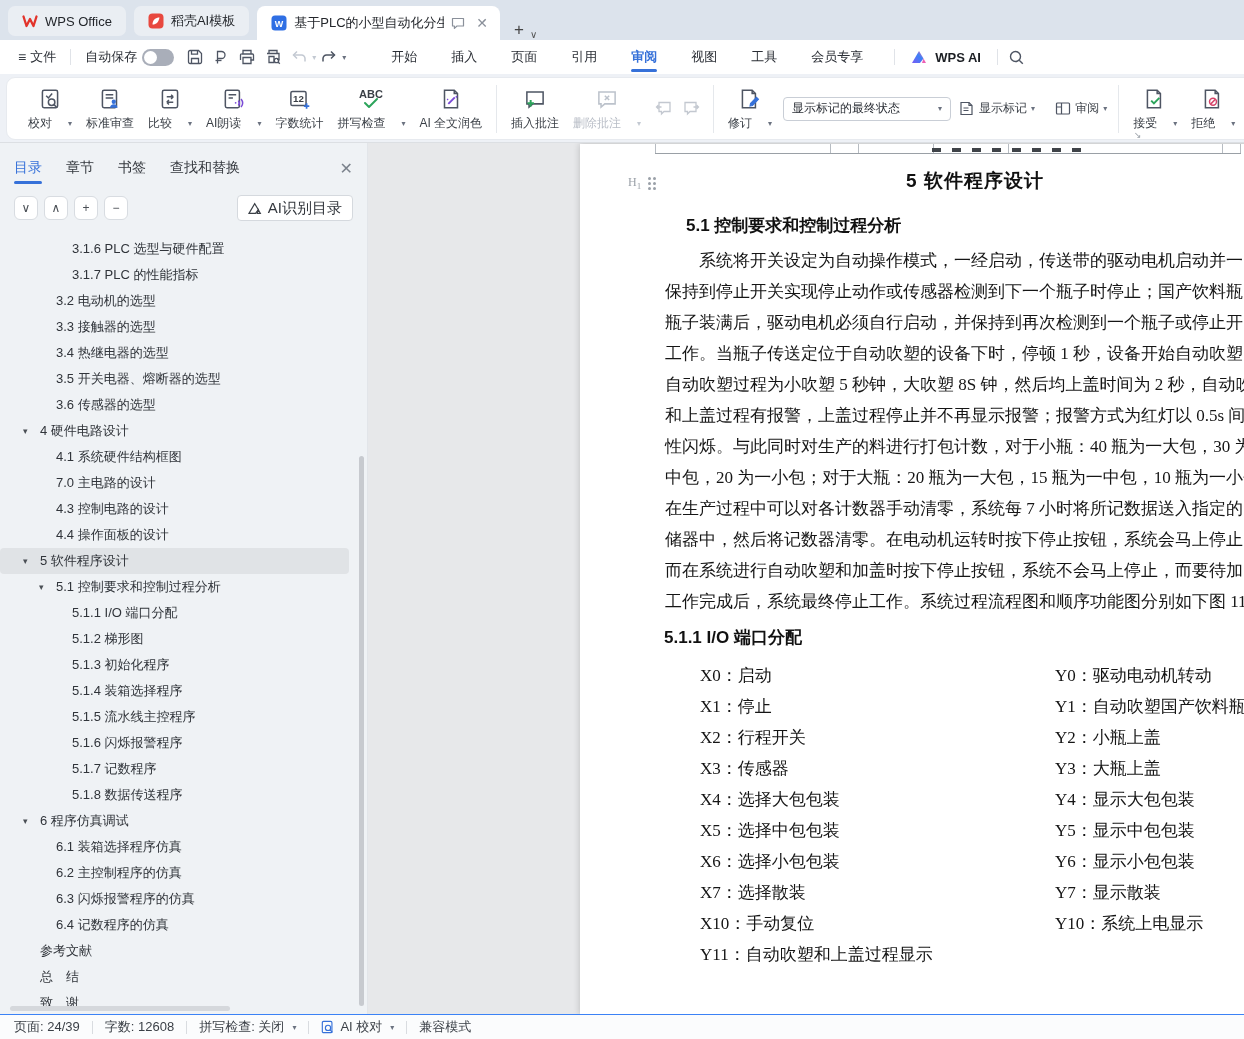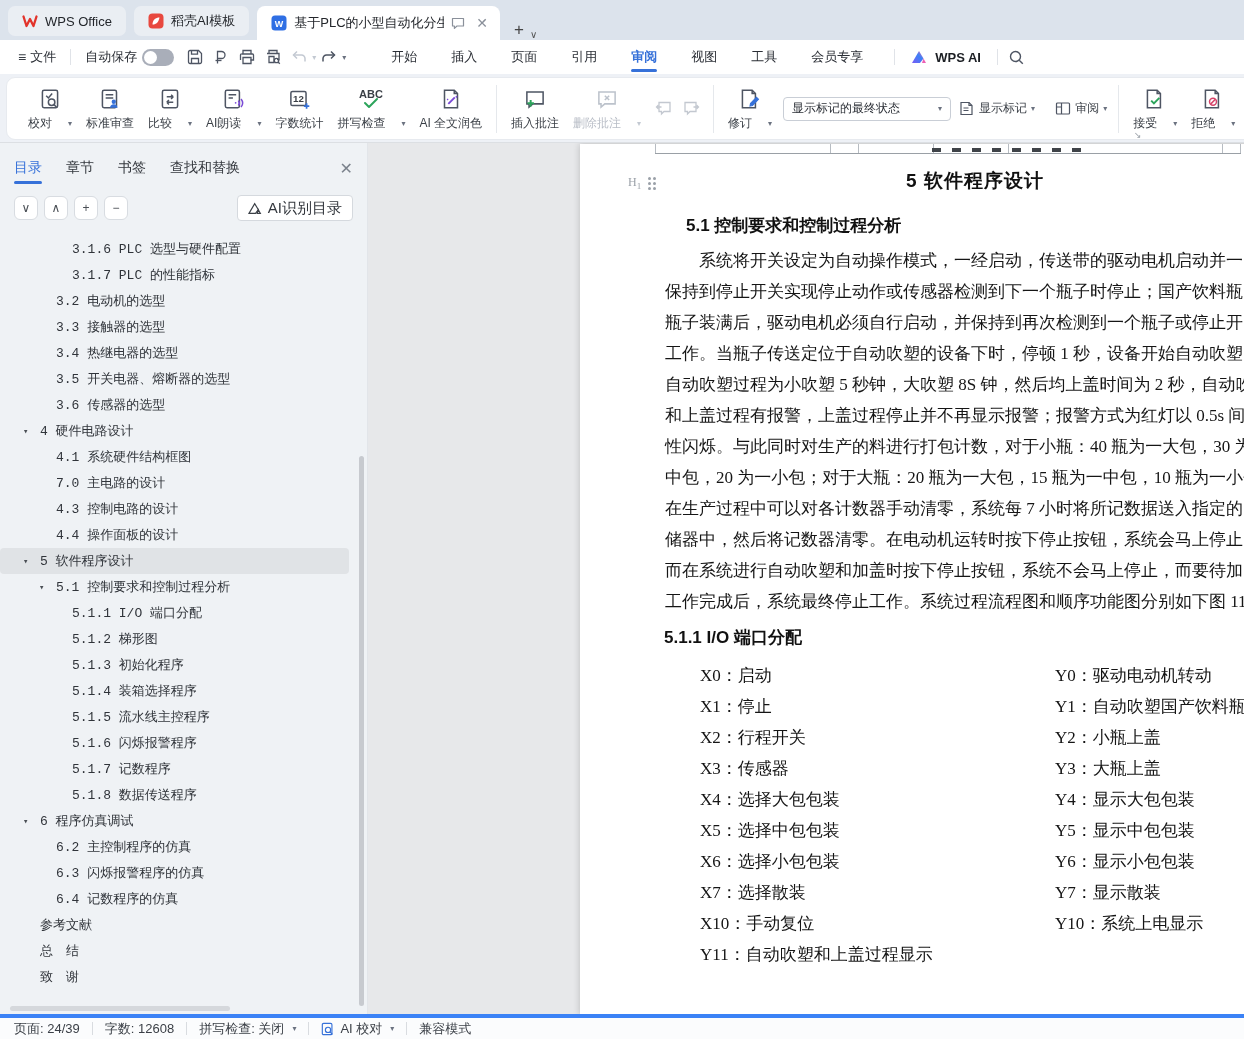--- a/index.html
+++ b/index.html
@@ -61,21 +61,21 @@
   .sidebar { position:absolute; left:0; top:0; width:368px; height:100%; background:#eff2f5; border-right:1px solid #e2e5e9; overflow:hidden; }
   .sb-tabs { position:absolute; left:14px; top:12px; right:14px; height:26px; display:flex; align-items:center; gap:24px; font-size:14px; color:#33373d; }
   .sb-tab { position:relative; cursor:default; white-space:nowrap; }
   .sb-tab.active { color:#3671d9; }
   .sb-tab.active::after { content:""; position:absolute; left:0; right:0; bottom:-7px; height:3px; border-radius:2px; background:#3671d9; }
   .sb-close { margin-left:auto; color:#7b828c; font-size:16px; }
   .sb-tools { position:absolute; left:14px; top:52px; right:14px; height:26px; display:flex; align-items:center; gap:6px; }
   .tbtn { width:24px; height:24px; border:1px solid #d8dce1; border-radius:6px; background:#fff; color:#4a4f55; font-size:12px; display:flex; align-items:center; justify-content:center; }
   .ai-toc-btn { margin-left:auto; height:26px; border:1px solid #d5d9de; border-radius:4px; background:#fff; display:flex; align-items:center; gap:5px; padding:0 10px; font-size:15px; color:#33373d; }
   .toc-list { position:absolute; left:0; top:93px; right:10px; }
-  .toc-row { height:26px; display:flex; align-items:center; font-size:13px; color:#30343a; white-space:nowrap; border-radius:4px; position:relative;font-family:Liberation Mono, monospace; }
+  .toc-row { height:26px; display:flex; align-items:center; font-size:13px; color:#30343a; white-space:nowrap; border-radius:4px; position:relative; }
   .toc-row.selected { background:#e0e3e6; margin-right:8px; }
   .toc-row .toc-arrow { position:absolute; font-size:9px; color:#4a4f55; }
   .toc-row.lvl1 { padding-left:40px; } .toc-row.lvl1 .toc-arrow { left:23px; }
   .toc-row.lvl2 { padding-left:56px; } .toc-row.lvl2 .toc-arrow { left:39px; }
   .toc-row.lvl3 { padding-left:72px; }
   .sb-vscroll { position:absolute; right:3px; top:313px; width:5px; height:550px; border-radius:3px; background:#c7cacf; }
   .sb-hscroll { position:absolute; left:10px; bottom:3px; height:5px; width:220px; border-radius:3px; background:#d5d8dc; }
 
   
   .docview { position:absolute; left:368px; top:0; right:0; height:100%; background:#e7e8ea; overflow:hidden; }
@@ -99,21 +99,21 @@
   .para { position:absolute; left:85px; top:101px; }
   .doc-line { height:31px; line-height:31px; font-size:17px; color:#151515; white-space:pre; }
   .doc-line:first-child { padding-left:34px; }
   .doc-h3 { position:absolute; left:84px; top:482px; font-size:17px; font-weight:600; color:#111; }
   .io-list { position:absolute; left:0; top:516px; width:100%; }
   .io-row { height:31px; line-height:31px; font-size:17px; color:#151515; white-space:pre; position:relative; }
   .io-left { position:absolute; left:120px; }
   .io-right { position:absolute; left:475px; }
 
   
-  .statusbar { position:absolute; left:0; bottom:0; width:100%; height:25px; background:#fbfcfd; border-top:4px solid #3b82f6; display:flex; align-items:center; font-size:13px; color:#3a3f46; padding-left:14px; }
+  .statusbar { position:absolute; left:0; bottom:0; width:100%; height:25px; background:#fbfcfd; border-top:1px solid #3b82f6; display:flex; align-items:center; font-size:13px; color:#3a3f46; padding-left:14px; }
   .st-sep { width:1px; height:13px; background:#d9dce0; margin:0 12px; }
   .st-item { display:flex; align-items:center; gap:5px; white-space:nowrap; }
   .st-caret { font-size:8px; color:#6b7280; margin-left:3px; }
 
   svg { display:block; }
 </style>
 </head>
 <body>
 
 <div class="app">
@@ -602,20 +602,23 @@
             <span class="toc-label">5.1.7 记数程序</span>
           </div>
           <div class="toc-row lvl3">
             <span class="toc-label">5.1.8 数据传送程序</span>
           </div>
           <div class="toc-row lvl1">
             <span class="toc-arrow">▾</span>
             <span class="toc-label">6 程序仿真调试</span>
           </div>
           <div class="toc-row lvl2">
+            <span class="toc-label">6.1 装箱选择程序仿真</span>
+          </div>
+          <div class="toc-row lvl2">
             <span class="toc-label">6.2 主控制程序的仿真</span>
           </div>
           <div class="toc-row lvl2">
             <span class="toc-label">6.3 闪烁报警程序的仿真</span>
           </div>
           <div class="toc-row lvl2">
             <span class="toc-label">6.4 记数程序的仿真</span>
           </div>
           <div class="toc-row lvl1">
             <span class="toc-label">参考文献</span>

